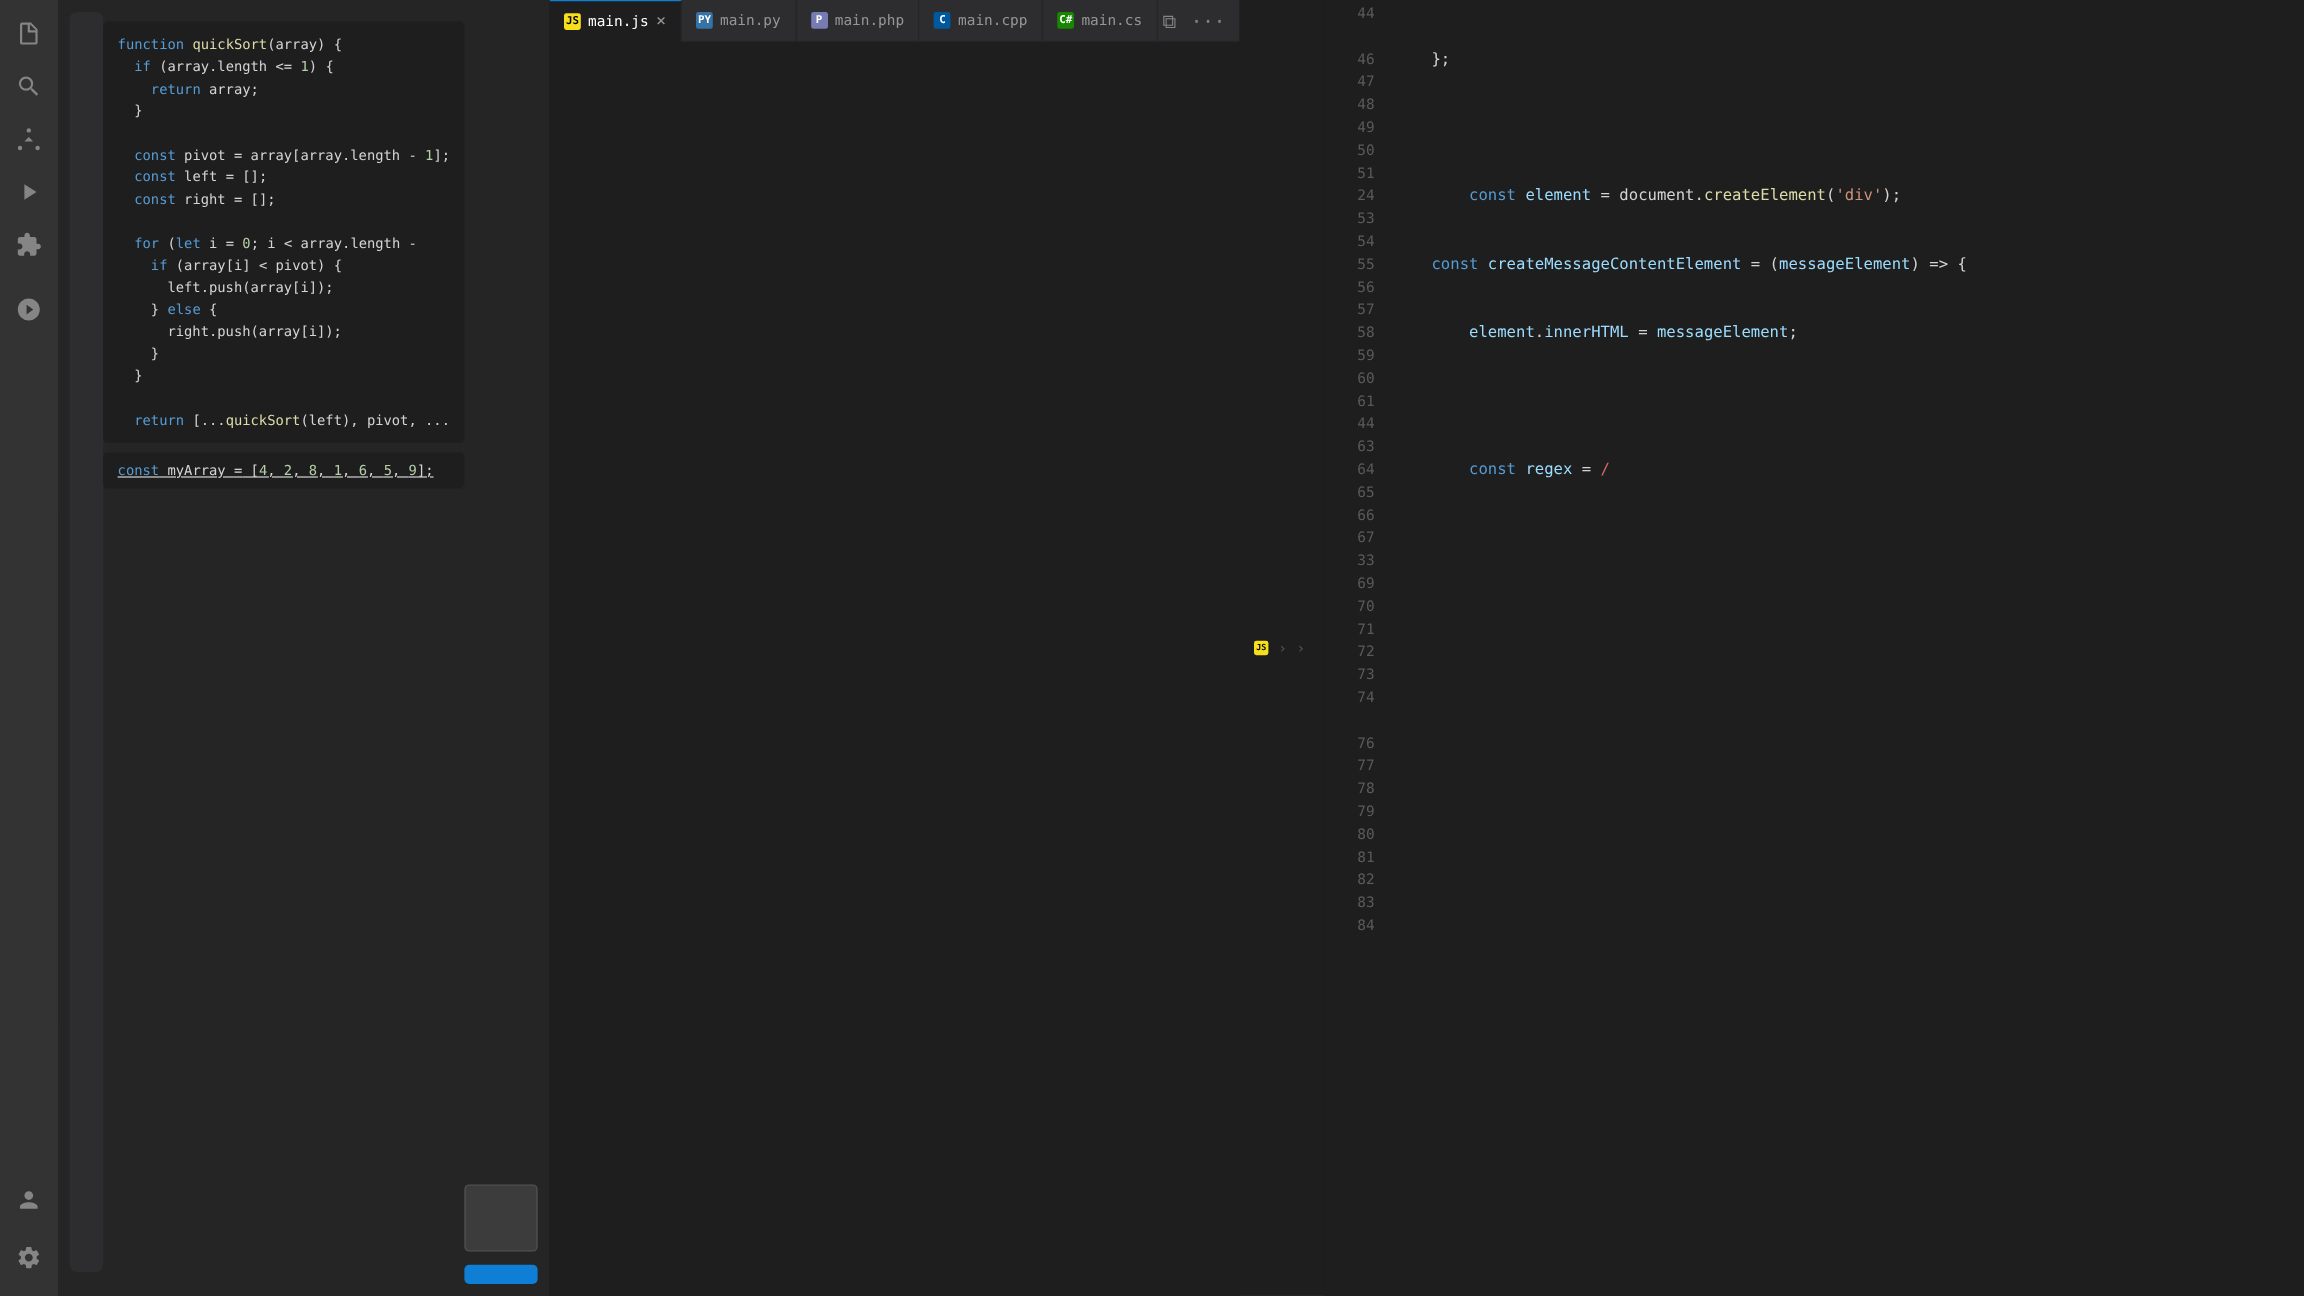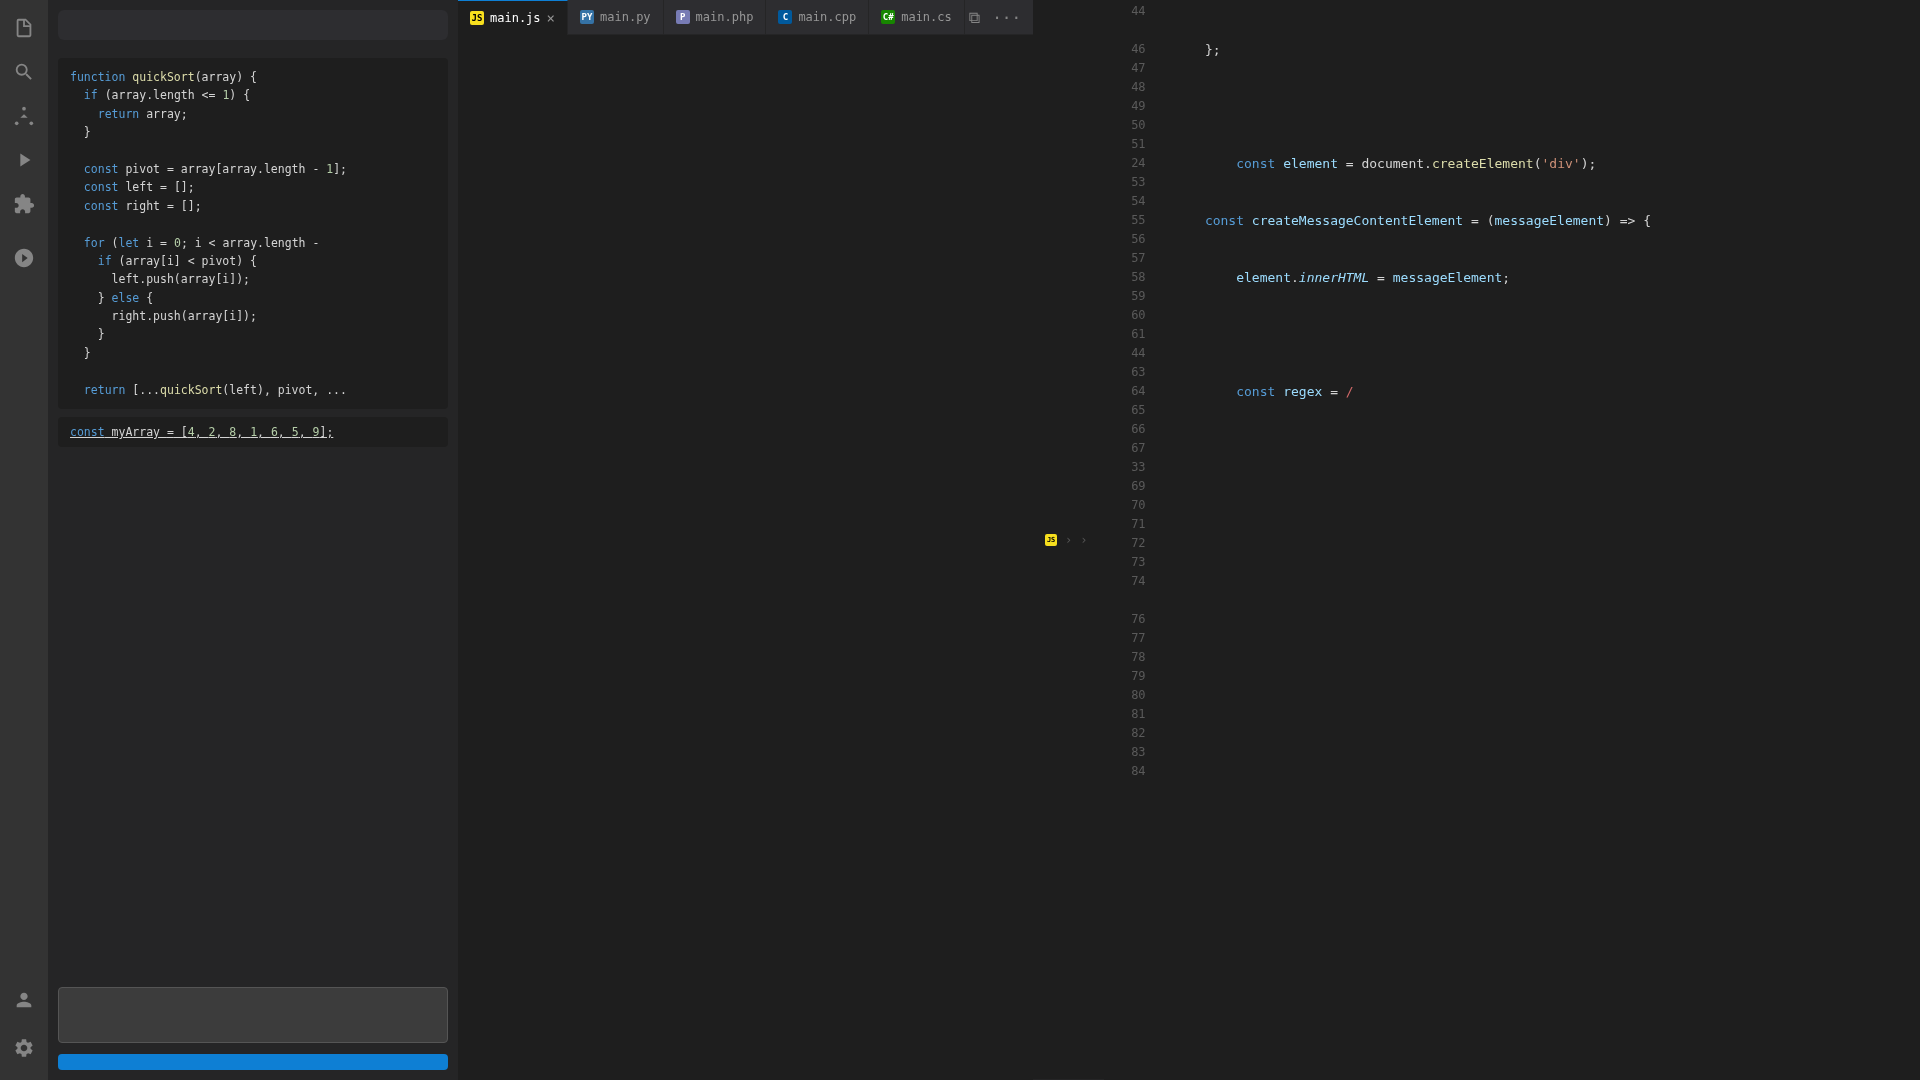--- a/index.html
+++ b/index.html
@@ -53,21 +53,21 @@
       display: flex;
       height: 100%;
       margin-left: 48px;
     }
 
     
     .chat-panel {
       width: 410px;
       background: #252526;
       display: flex;
-      flex-direction: column;
+      flex-direction: row;
       flex-shrink: 0;
       padding: 10px;
       overflow-y: auto;
     }
 
     .chat-message {
       background: #2d2d30;
       border-radius: 6px;
       padding: 12px 14px;
       margin-bottom: 10px;
@@ -238,21 +238,20 @@
       flex-shrink: 0;
     }
     .breadcrumb-sep { color: #555; }
 
     
     .editor-content {
       display: flex;
       flex: 1;
       overflow: hidden;
       position: relative;
-      gap: 12px;
     }
     .line-numbers {
       width: 50px;
       padding: 0 8px;
       text-align: right;
       color: #5a5a5a;
       font-size: 12px;
       font-family: Consolas, monospace;
       line-height: 19px;
       background: #1e1e1e;
@@ -273,21 +272,21 @@
     }
 
     
     .kw { color: #569cd6; }
     .fn { color: #dcdcaa; }
     .str { color: #ce9178; }
     .num { color: #b5cea8; }
     .op { color: #d4d4d4; }
     .var { color: #9cdcfe; }
     .reg { color: #d16969; }
-    .prop { color: #9cdcfe; font-style: italic; }
+    .prop { color: #9cdcfe; }
 
     
     .code-lines::-webkit-scrollbar { width: 10px; height: 10px; }
     .code-lines::-webkit-scrollbar-track { background: #1e1e1e; }
     .code-lines::-webkit-scrollbar-thumb { background: #424242; }
   </style>
 </head>
 <body>
 
 <div class="activity-bar">

